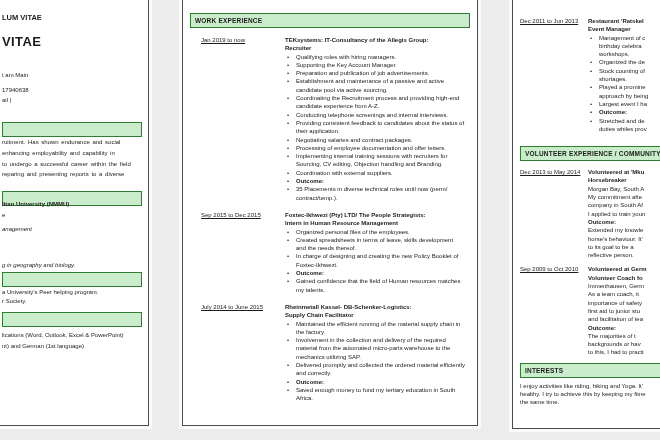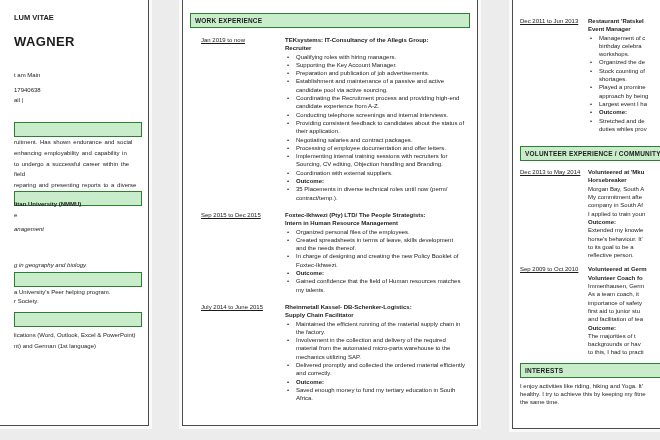--- a/index.html
+++ b/index.html
@@ -11,21 +11,21 @@
   }
   .page{
     position:absolute;background:#fff;
     border:1px solid #4c4c4c;box-sizing:border-box;
     box-shadow:0 0 0 3px rgba(255,255,255,.75);
   }
   .page1{left:-31px;top:-21px;width:180px;height:447px;}
   .page2{left:182px;top:-21px;width:296px;height:447px;padding:33px 7px 0 7px;}
   .page3{left:512px;top:-21px;width:300px;height:450px;padding:37px 7px 0 7px;}
   .p1-inner{position:absolute;left:31px;top:21px;width:141px;height:400px;}
-  .p1-inner>div{position:absolute;left:13px;right:0;}
+  .p1-inner>div{position:absolute;left:1px;right:0;}
   .small{font-size:6px;line-height:8.3px;}
   .bold{font-weight:bold;}
   .italic{font-style:italic;}
   .pre{white-space:pre-line;}
   .greenbar{
     background:#c9edca;border:1px solid #2f7d33;box-sizing:border-box;
     height:15px;font-size:6.5px;font-weight:bold;letter-spacing:.2px;
     padding:3px 0 0 4px;white-space:nowrap;overflow:hidden;
   }
   .p1-doc-title{top:12px;font-size:7.5px;font-weight:bold;}
@@ -56,21 +56,21 @@
   .p3-content{margin-left:7px;flex:1;min-width:0;}
   .p3-volbar{margin-top:13px;margin-bottom:7px;}
   .p3-intbar{margin-top:4px;margin-bottom:4px;}
 </style>
 </head>
 <body>
 
 <div class="page page1">
   <div class="p1-inner">
     <div class="p1-doc-title">LUM VITAE</div>
-    <div class="p1-name">WAGNER</div>
+    <div class="p1-name">VITAE</div>
     <div class="p1-address small">t am Main</div>
     <div class="p1-phone small">17940638</div>
     <div class="p1-email small">ail |</div>
     <div class="p1-bar1 greenbar"></div>
     <div class="p1-summary small pre">ruitment. Has shown endurance and social
 enhancing employability and capability in
 to undergo a successful career within the field
 reparing and presenting reports to a diverse</div>
     <div class="p1-bar2 greenbar"></div>
     <div class="p1-school small bold">litan University (NMMU)</div>

